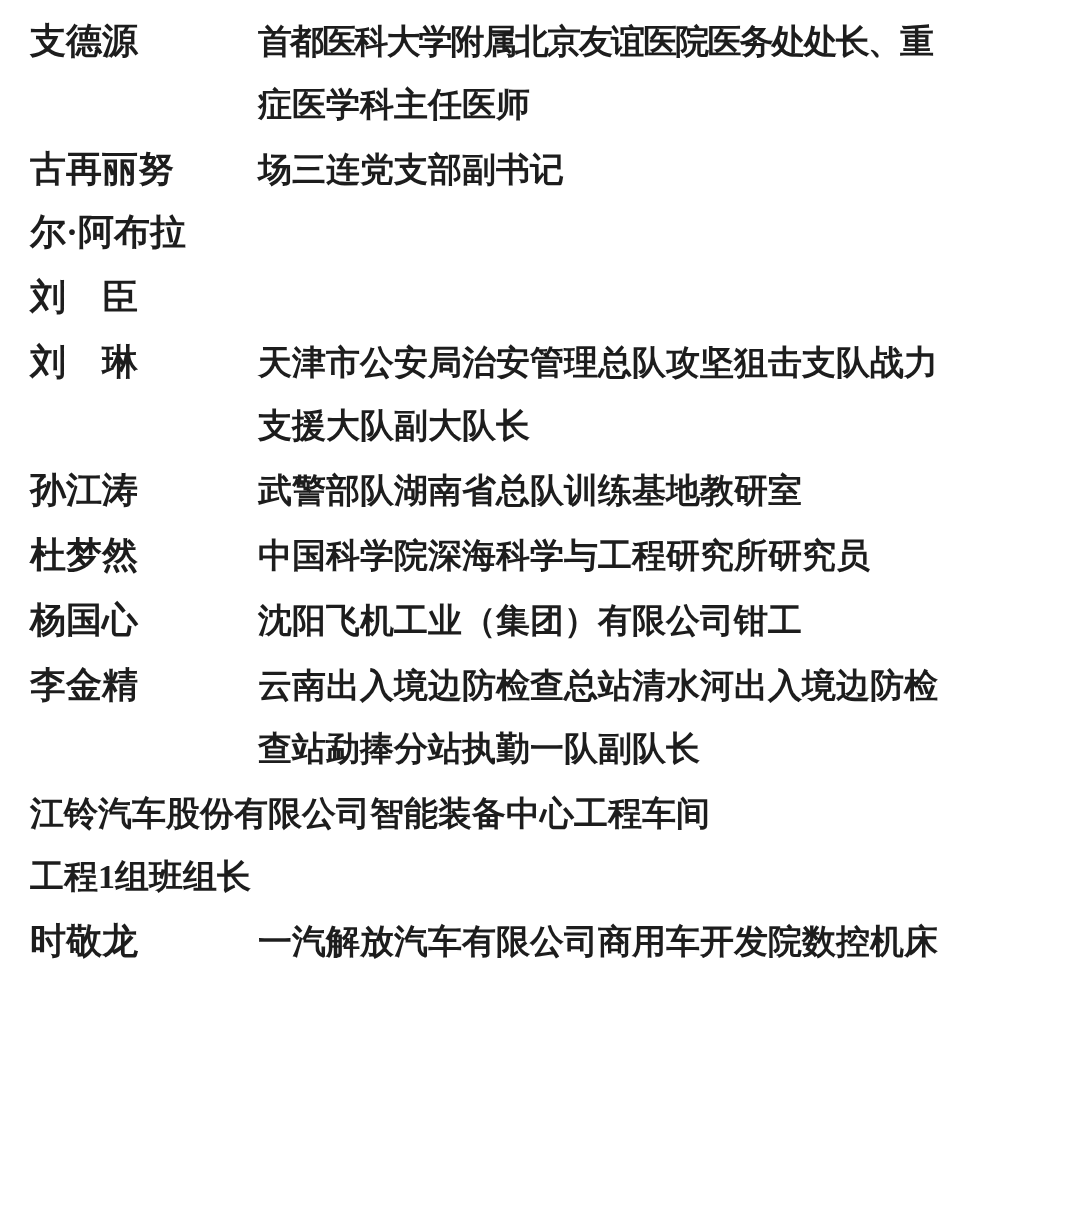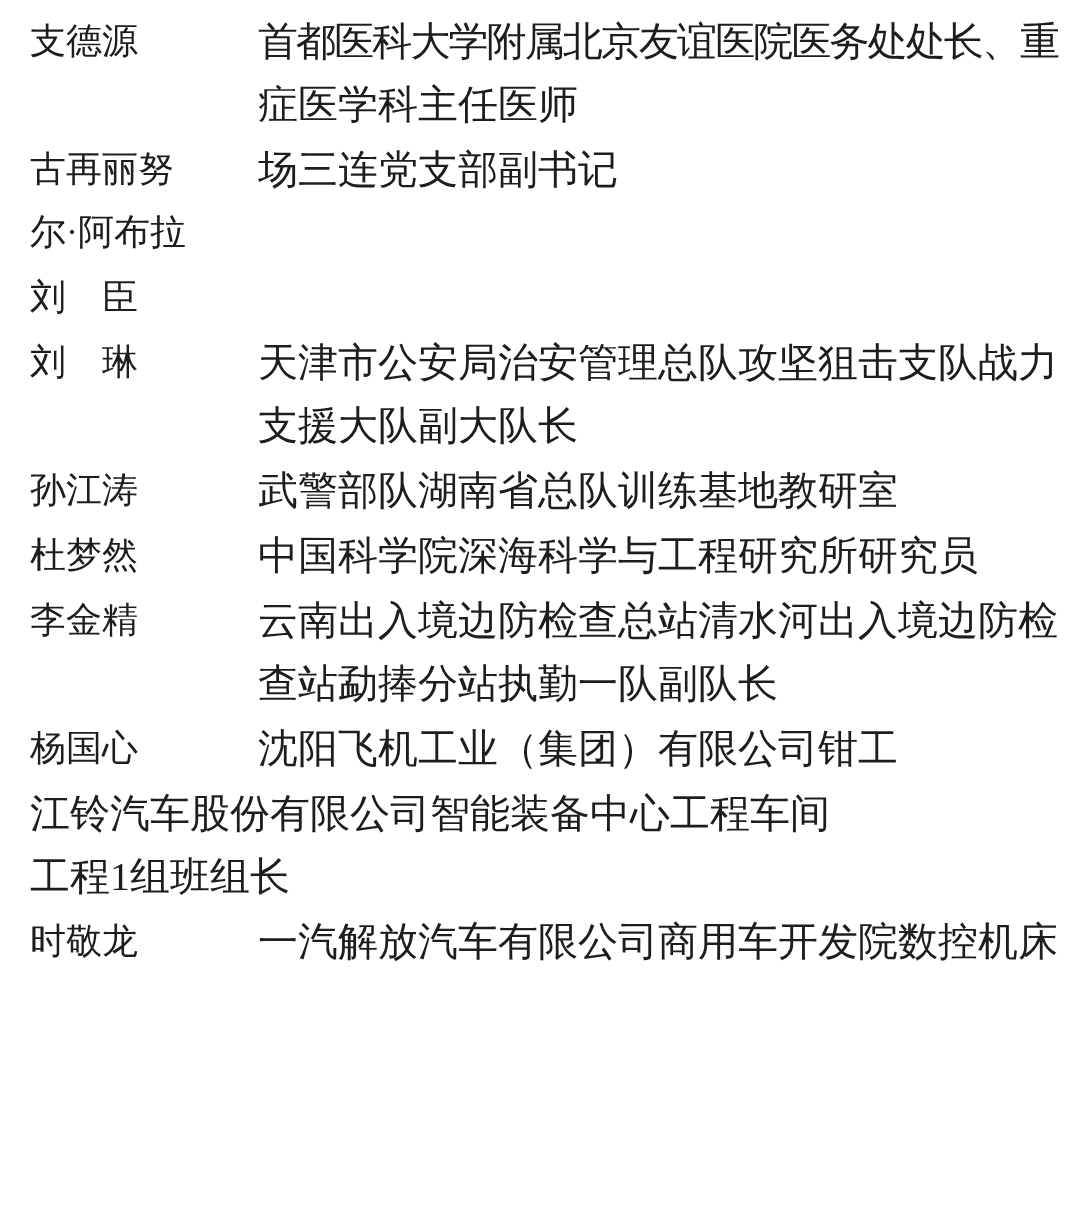--- a/index.html
+++ b/index.html
@@ -22,26 +22,27 @@
     align-items: flex-start;
     margin-bottom: 2px;
   }
   .name-col {
     width: 228px;
     flex-shrink: 0;
     font-size: 36px;
   }
   .title-col {
     flex: 1;
-    font-size: 40px;
+    font-size: 34px;
   }
   .text-line {
     height: 63px;
     line-height: 63px;
     white-space: nowrap;
+    font-weight: bold;
   }
   .text-line.tight {
     letter-spacing: -1.9px;
   }
 </style>
 </head>
 <body>
 
 <div class="page">
   <div id="entries">
@@ -88,33 +89,33 @@
       <div class="entry">
         <div class="name-col">
           <div class="text-line">杜梦然</div>
         </div>
         <div class="title-col">
           <div class="text-line">中国科学院深海科学与工程研究所研究员</div>
         </div>
       </div>
       <div class="entry">
         <div class="name-col">
+          <div class="text-line">杨国心</div>
+        </div>
+        <div class="title-col">
+          <div class="text-line">沈阳飞机工业（集团）有限公司钳工</div>
+        </div>
+      </div>
+      <div class="entry">
+        <div class="name-col">
           <div class="text-line">李金精</div>
         </div>
         <div class="title-col">
           <div class="text-line">云南出入境边防检查总站清水河出入境边防检</div>
           <div class="text-line">查站勐捧分站执勤一队副队长</div>
-        </div>
-      </div>
-      <div class="entry">
-        <div class="name-col">
-          <div class="text-line">杨国心</div>
-        </div>
-        <div class="title-col">
-          <div class="text-line">沈阳飞机工业（集团）有限公司钳工</div>
         </div>
       </div>
       <div class="entry">
         <div class="title-col">
           <div class="text-line">江铃汽车股份有限公司智能装备中心工程车间</div>
           <div class="text-line">工程1组班组长</div>
         </div>
       </div>
       <div class="entry">
         <div class="name-col">

